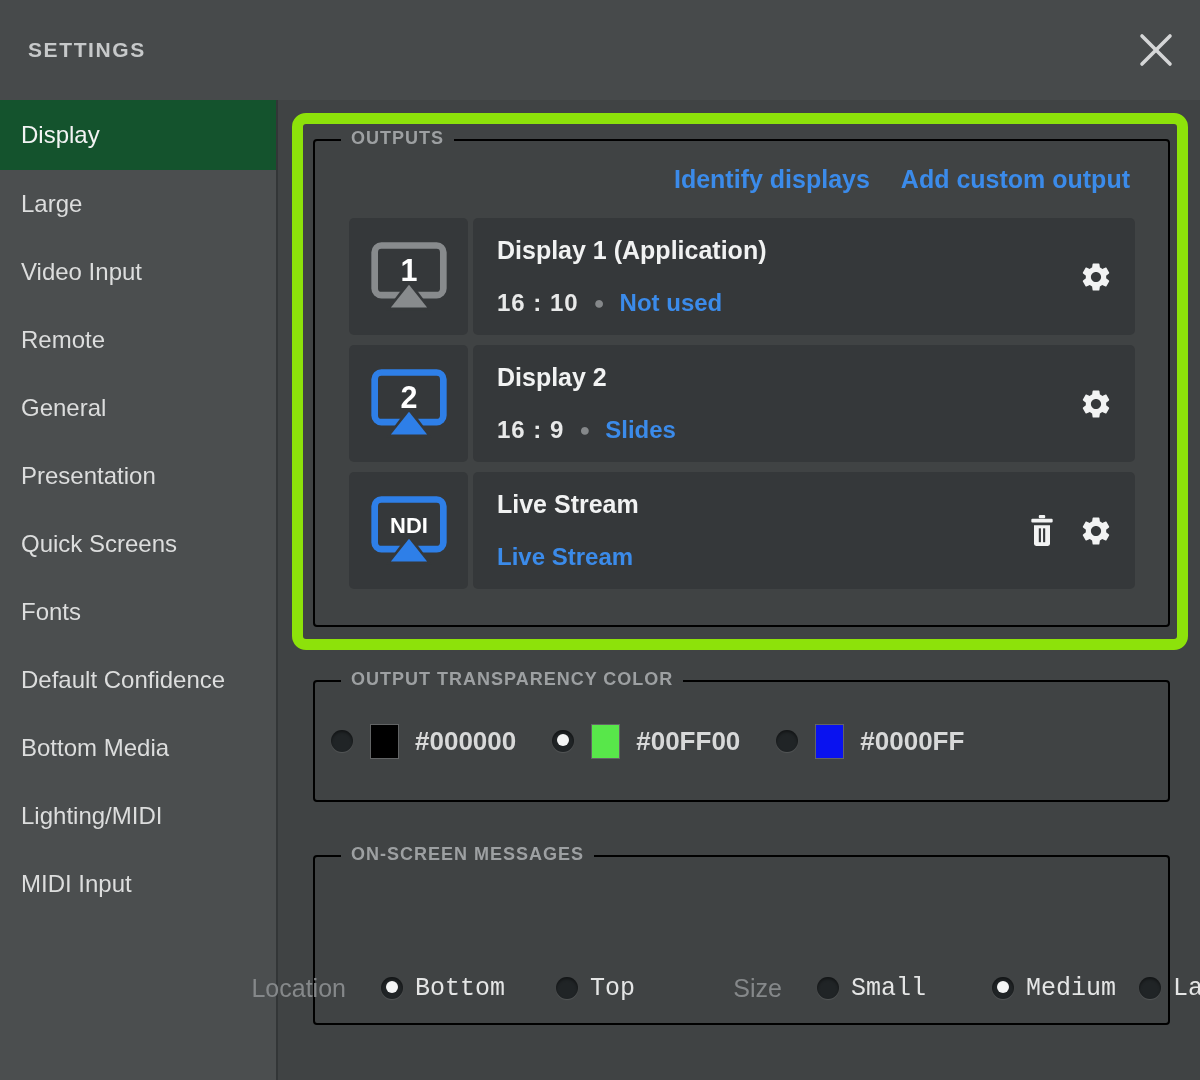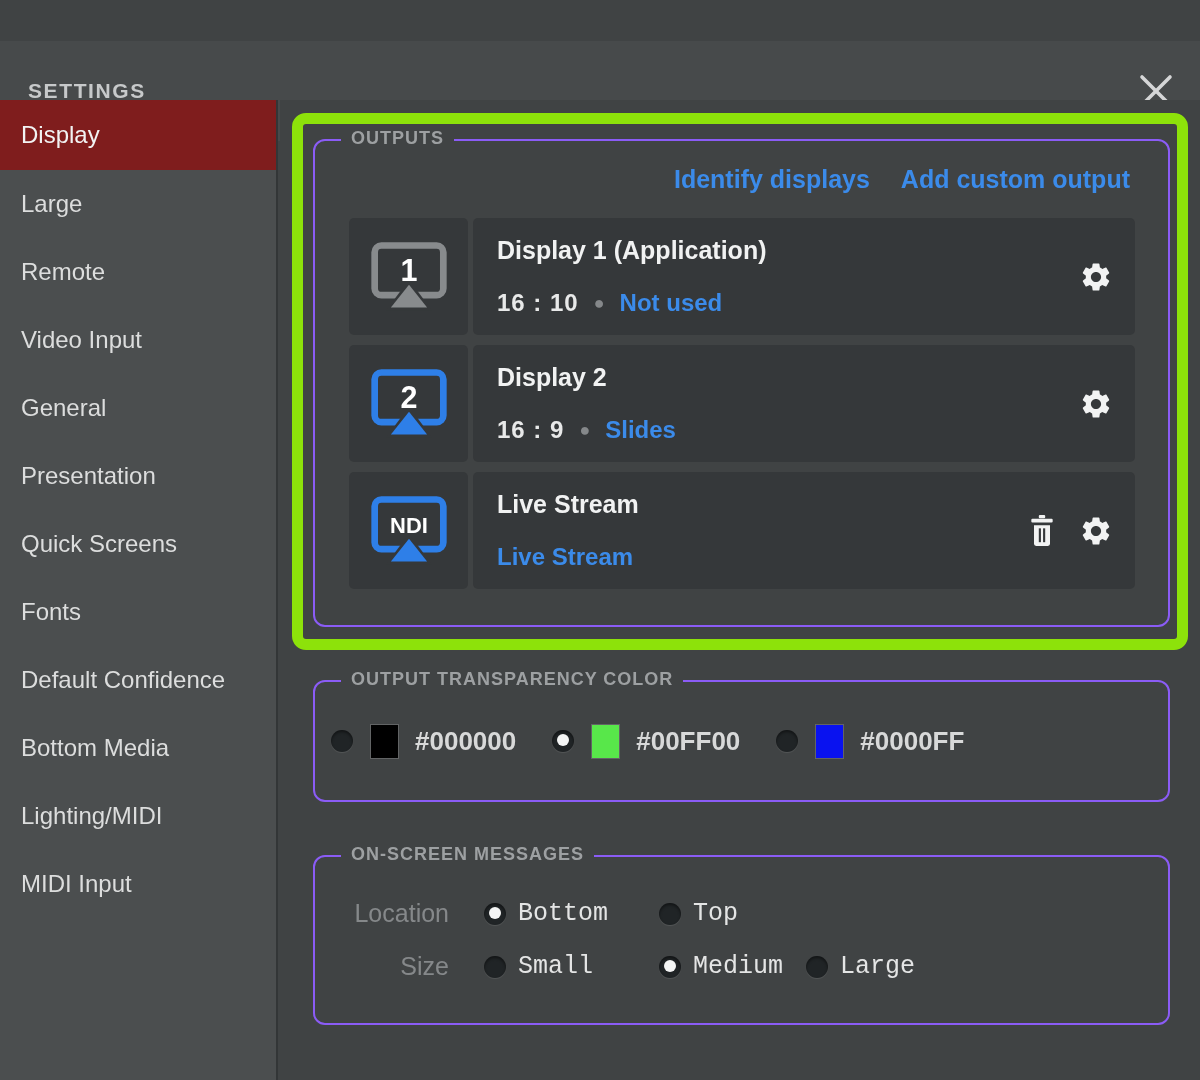--- a/index.html
+++ b/index.html
@@ -2,45 +2,45 @@
 <html><head>
 <meta charset="utf-8">
 <style>
   html,body{margin:0;padding:0;}
   body{
     width:1200px;height:1080px;position:relative;overflow:hidden;
     background:#404344;font-family:"Liberation Sans",sans-serif;
     -webkit-font-smoothing:antialiased;
   }
   
-  .topbar{position:absolute;left:0;top:0;width:1200px;height:100px;background:#474a4b;margin-top:41px;}
+  .topbar{position:absolute;left:0;top:0;width:1200px;height:100px;background:#474a4b;}
   .settings-title{
     position:absolute;left:28px;top:0;height:100px;display:flex;align-items:center;
     font-size:21px;font-weight:bold;letter-spacing:1.6px;color:#c7c9ca;
   }
   .close-btn{position:absolute;right:22px;top:28px;width:44px;height:44px;cursor:pointer;
     display:flex;align-items:center;justify-content:center;}
   
   .sidebar{
     position:absolute;left:0;top:100px;width:278px;height:980px;
     background:#4b4e4f;border-right:2px solid #333637;box-sizing:border-box;
   }
   .side-item{
     height:68px;display:flex;align-items:center;padding-left:21px;
     font-size:24px;color:#dcdddd;cursor:pointer;
   }
-  .side-item.selected{background:#7f1d1d;color:#f2f3f3;height:70px;}
+  .side-item.selected{background:#14532d;color:#f2f3f3;height:70px;}
   
   .main{position:absolute;left:280px;top:100px;width:920px;height:980px;background:#404344;}
   .annotation-box{
     position:absolute;left:12px;top:13px;width:896px;height:537px;box-sizing:border-box;
     border:11px solid #8DE20A;border-radius:14px;pointer-events:none;z-index:6;
   }
   .fieldset{
-    position:absolute;border:2px solid #8b5cf6;border-radius:12px;box-sizing:border-box;
+    position:absolute;border:2px solid #000000;border-radius:4px;box-sizing:border-box;
   }
   .legend{
     position:absolute;top:-13px;left:26px;background:#404344;padding:0 10px;
     font-size:18px;font-weight:bold;letter-spacing:1px;color:#9da0a2;white-space:nowrap;
   }
   .fs-outputs{left:33px;top:39px;width:857px;height:488px;}
   .links-row{
     display:flex;justify-content:flex-end;gap:31px;margin:24px 38px 0 0;
     font-size:25px;font-weight:bold;padding-left:28px;
   }
@@ -72,22 +72,22 @@
     width:22px;height:22px;border-radius:50%;background:#202426;flex:0 0 22px;
     box-shadow:inset 0 2px 3px rgba(0,0,0,.45), 0 1px 1px rgba(255,255,255,.10);
     display:flex;align-items:center;justify-content:center;
   }
   .radio .dot-inner{display:none;width:12px;height:12px;border-radius:50%;background:#f4f5f5;margin-top:-2px;}
   .radio.selected .dot-inner{display:block;}
   .swatch{width:27px;height:33px;margin:0 17px 0 18px;box-shadow:0 0 0 1px rgba(255,255,255,.18);}
   .color-label{font-size:26px;font-weight:bold;color:#d8d9d9;}
   
   .fs-messages{left:33px;top:755px;width:857px;height:170px;}
-  .msg-body{height:100%;display:flex;flex-direction:column;justify-content:center;gap:24px;
-    padding-left:34px;box-sizing:border-box;}
+  .msg-body{height:100%;display:flex;flex-direction:row;justify-content:center;gap:24px;
+    padding-left:34px;box-sizing:border-box;margin-top:48px;}
   .msg-row{display:flex;align-items:center;}
   .msg-label{width:100px;text-align:right;margin-right:35px;color:#85888a;font-size:25px;}
   .opt{display:flex;align-items:center;margin-right:23px;cursor:pointer;}
   .opt.wide{width:152px;box-sizing:border-box;}
   .opt-label{margin-left:12px;font-size:25px;color:#e4e5e5;font-family:Liberation Mono, monospace;}
   svg{display:block;}
 </style>
 </head>
 <body>
 
@@ -104,24 +104,24 @@
 </div>
 
 <div class="sidebar">
   <div class="side-item selected">
       <span>Display</span>
     </div>
   <div class="side-item">
       <span>Large</span>
     </div>
   <div class="side-item">
+      <span>Video Input</span>
+    </div>
+  <div class="side-item">
       <span>Remote</span>
-    </div>
-  <div class="side-item">
-      <span>Video Input</span>
     </div>
   <div class="side-item">
       <span>General</span>
     </div>
   <div class="side-item">
       <span>Presentation</span>
     </div>
   <div class="side-item">
       <span>Quick Screens</span>
     </div>

